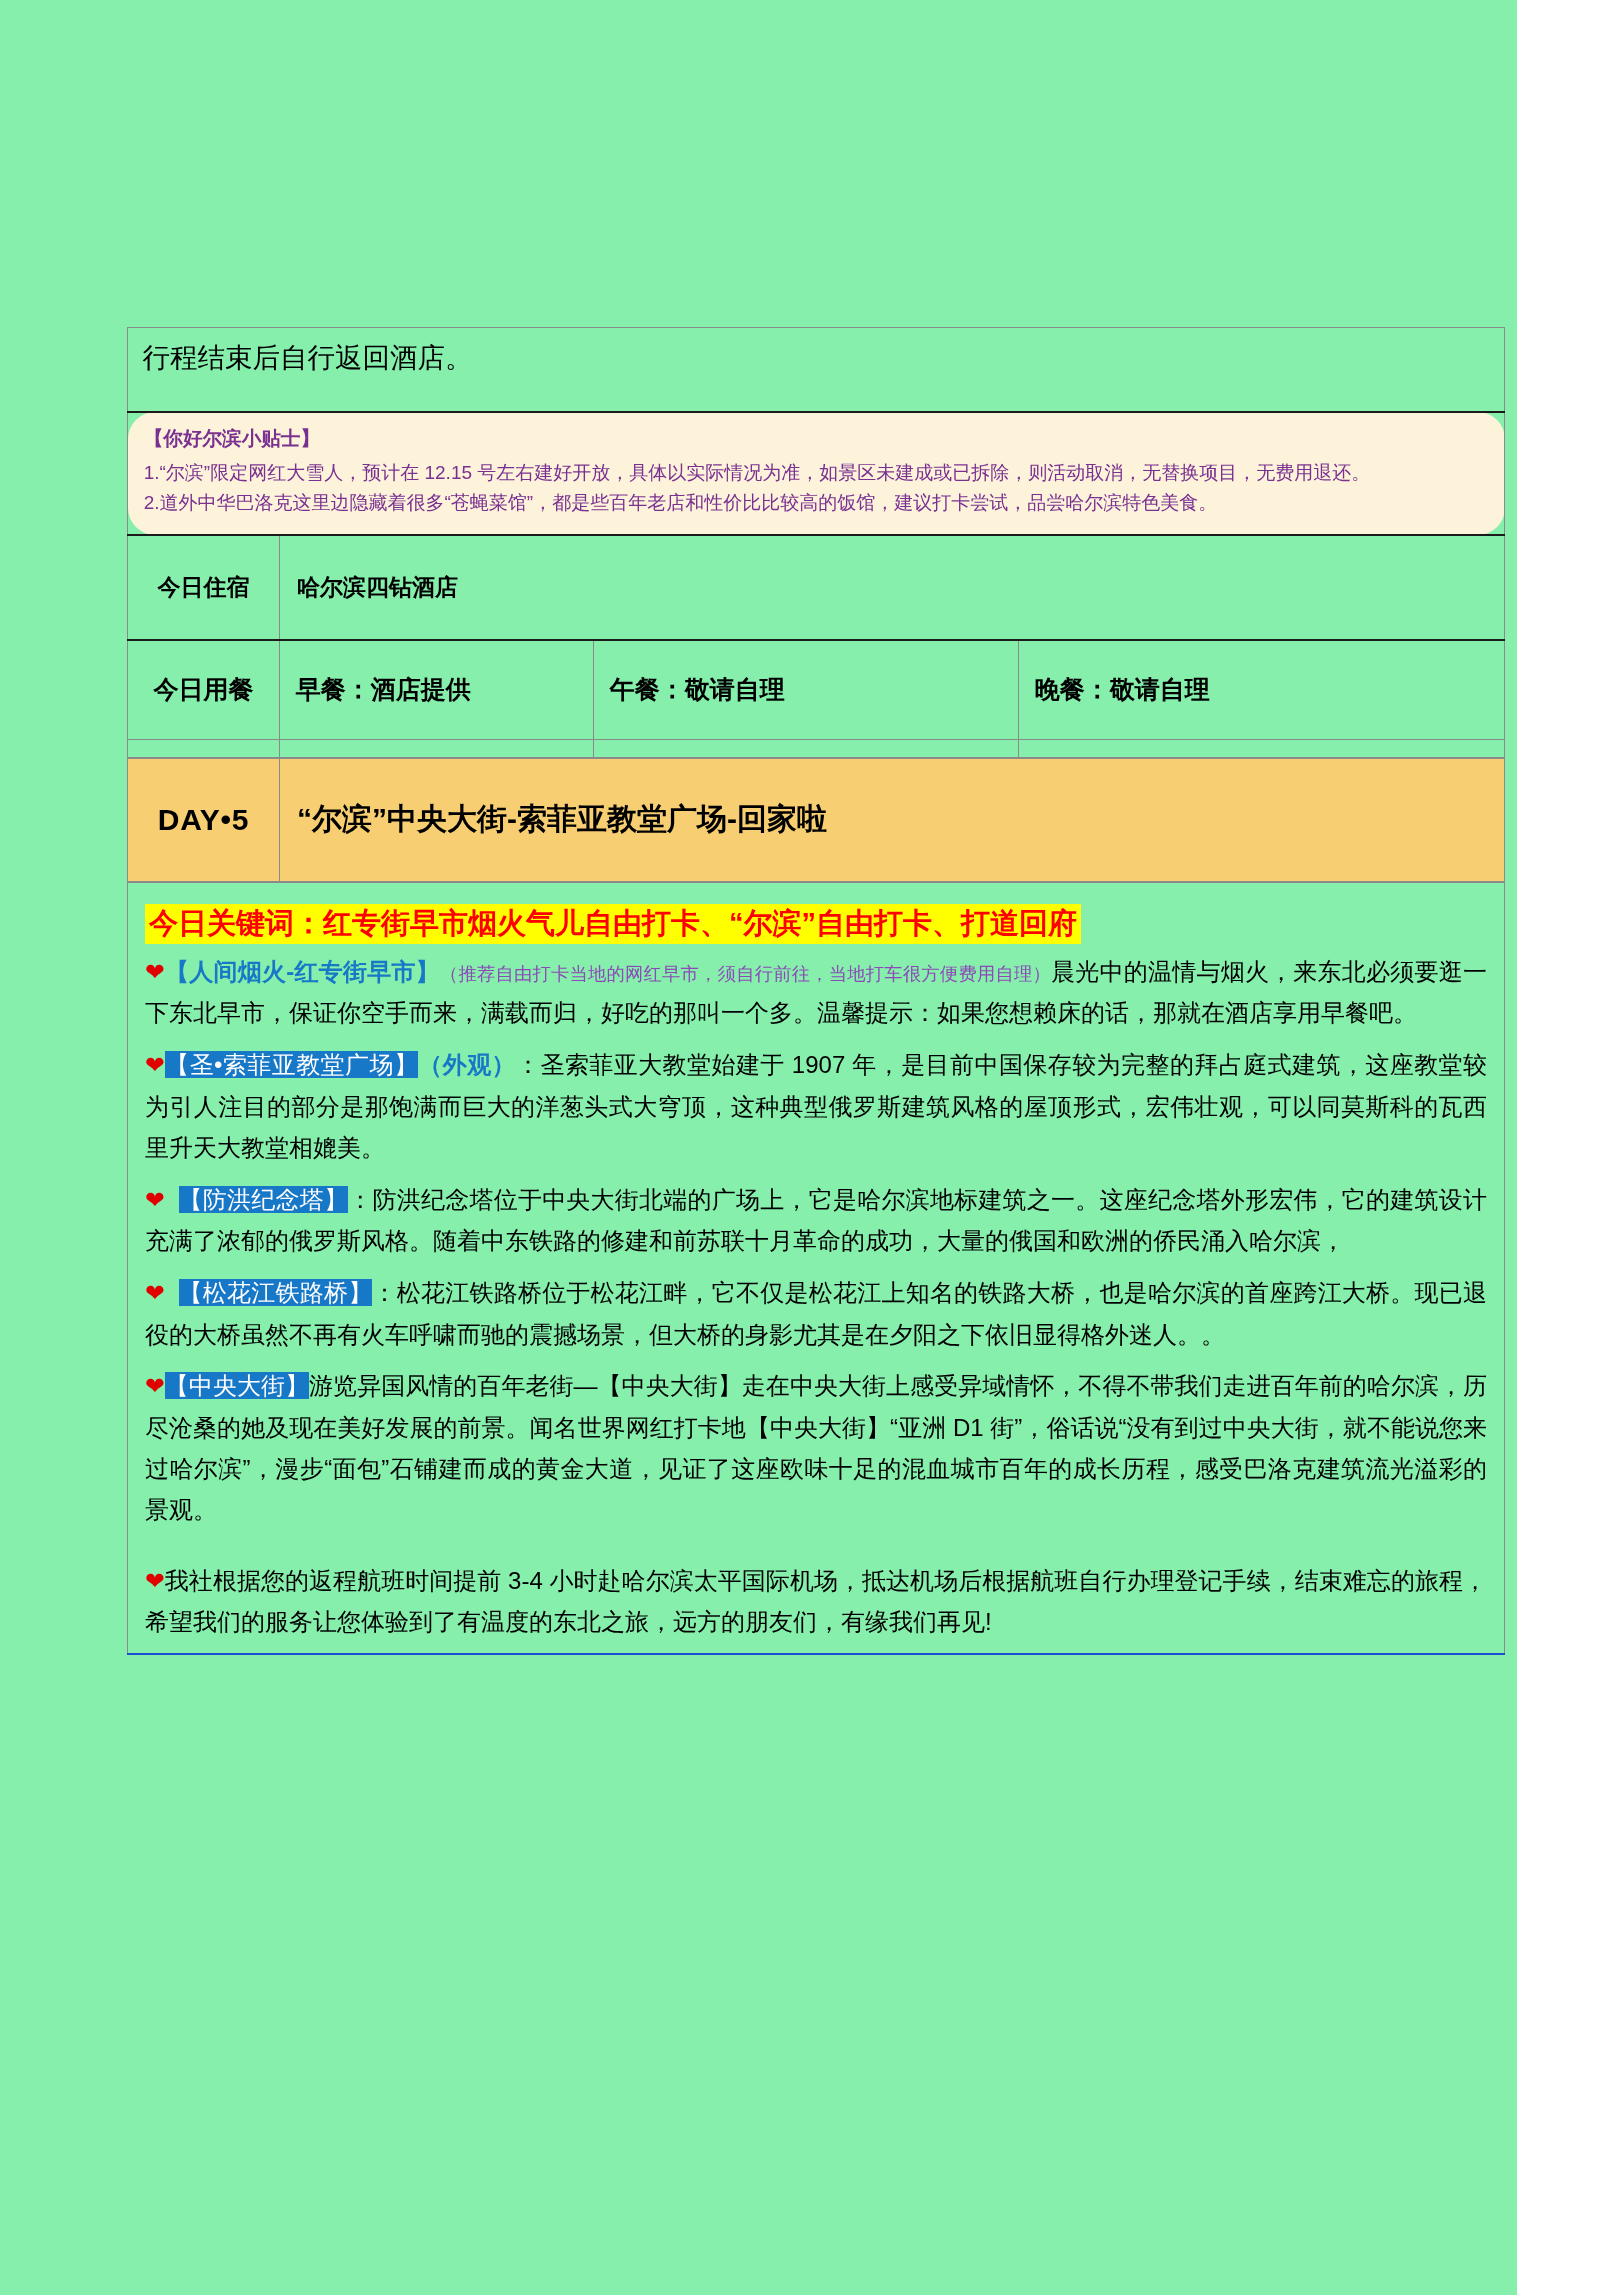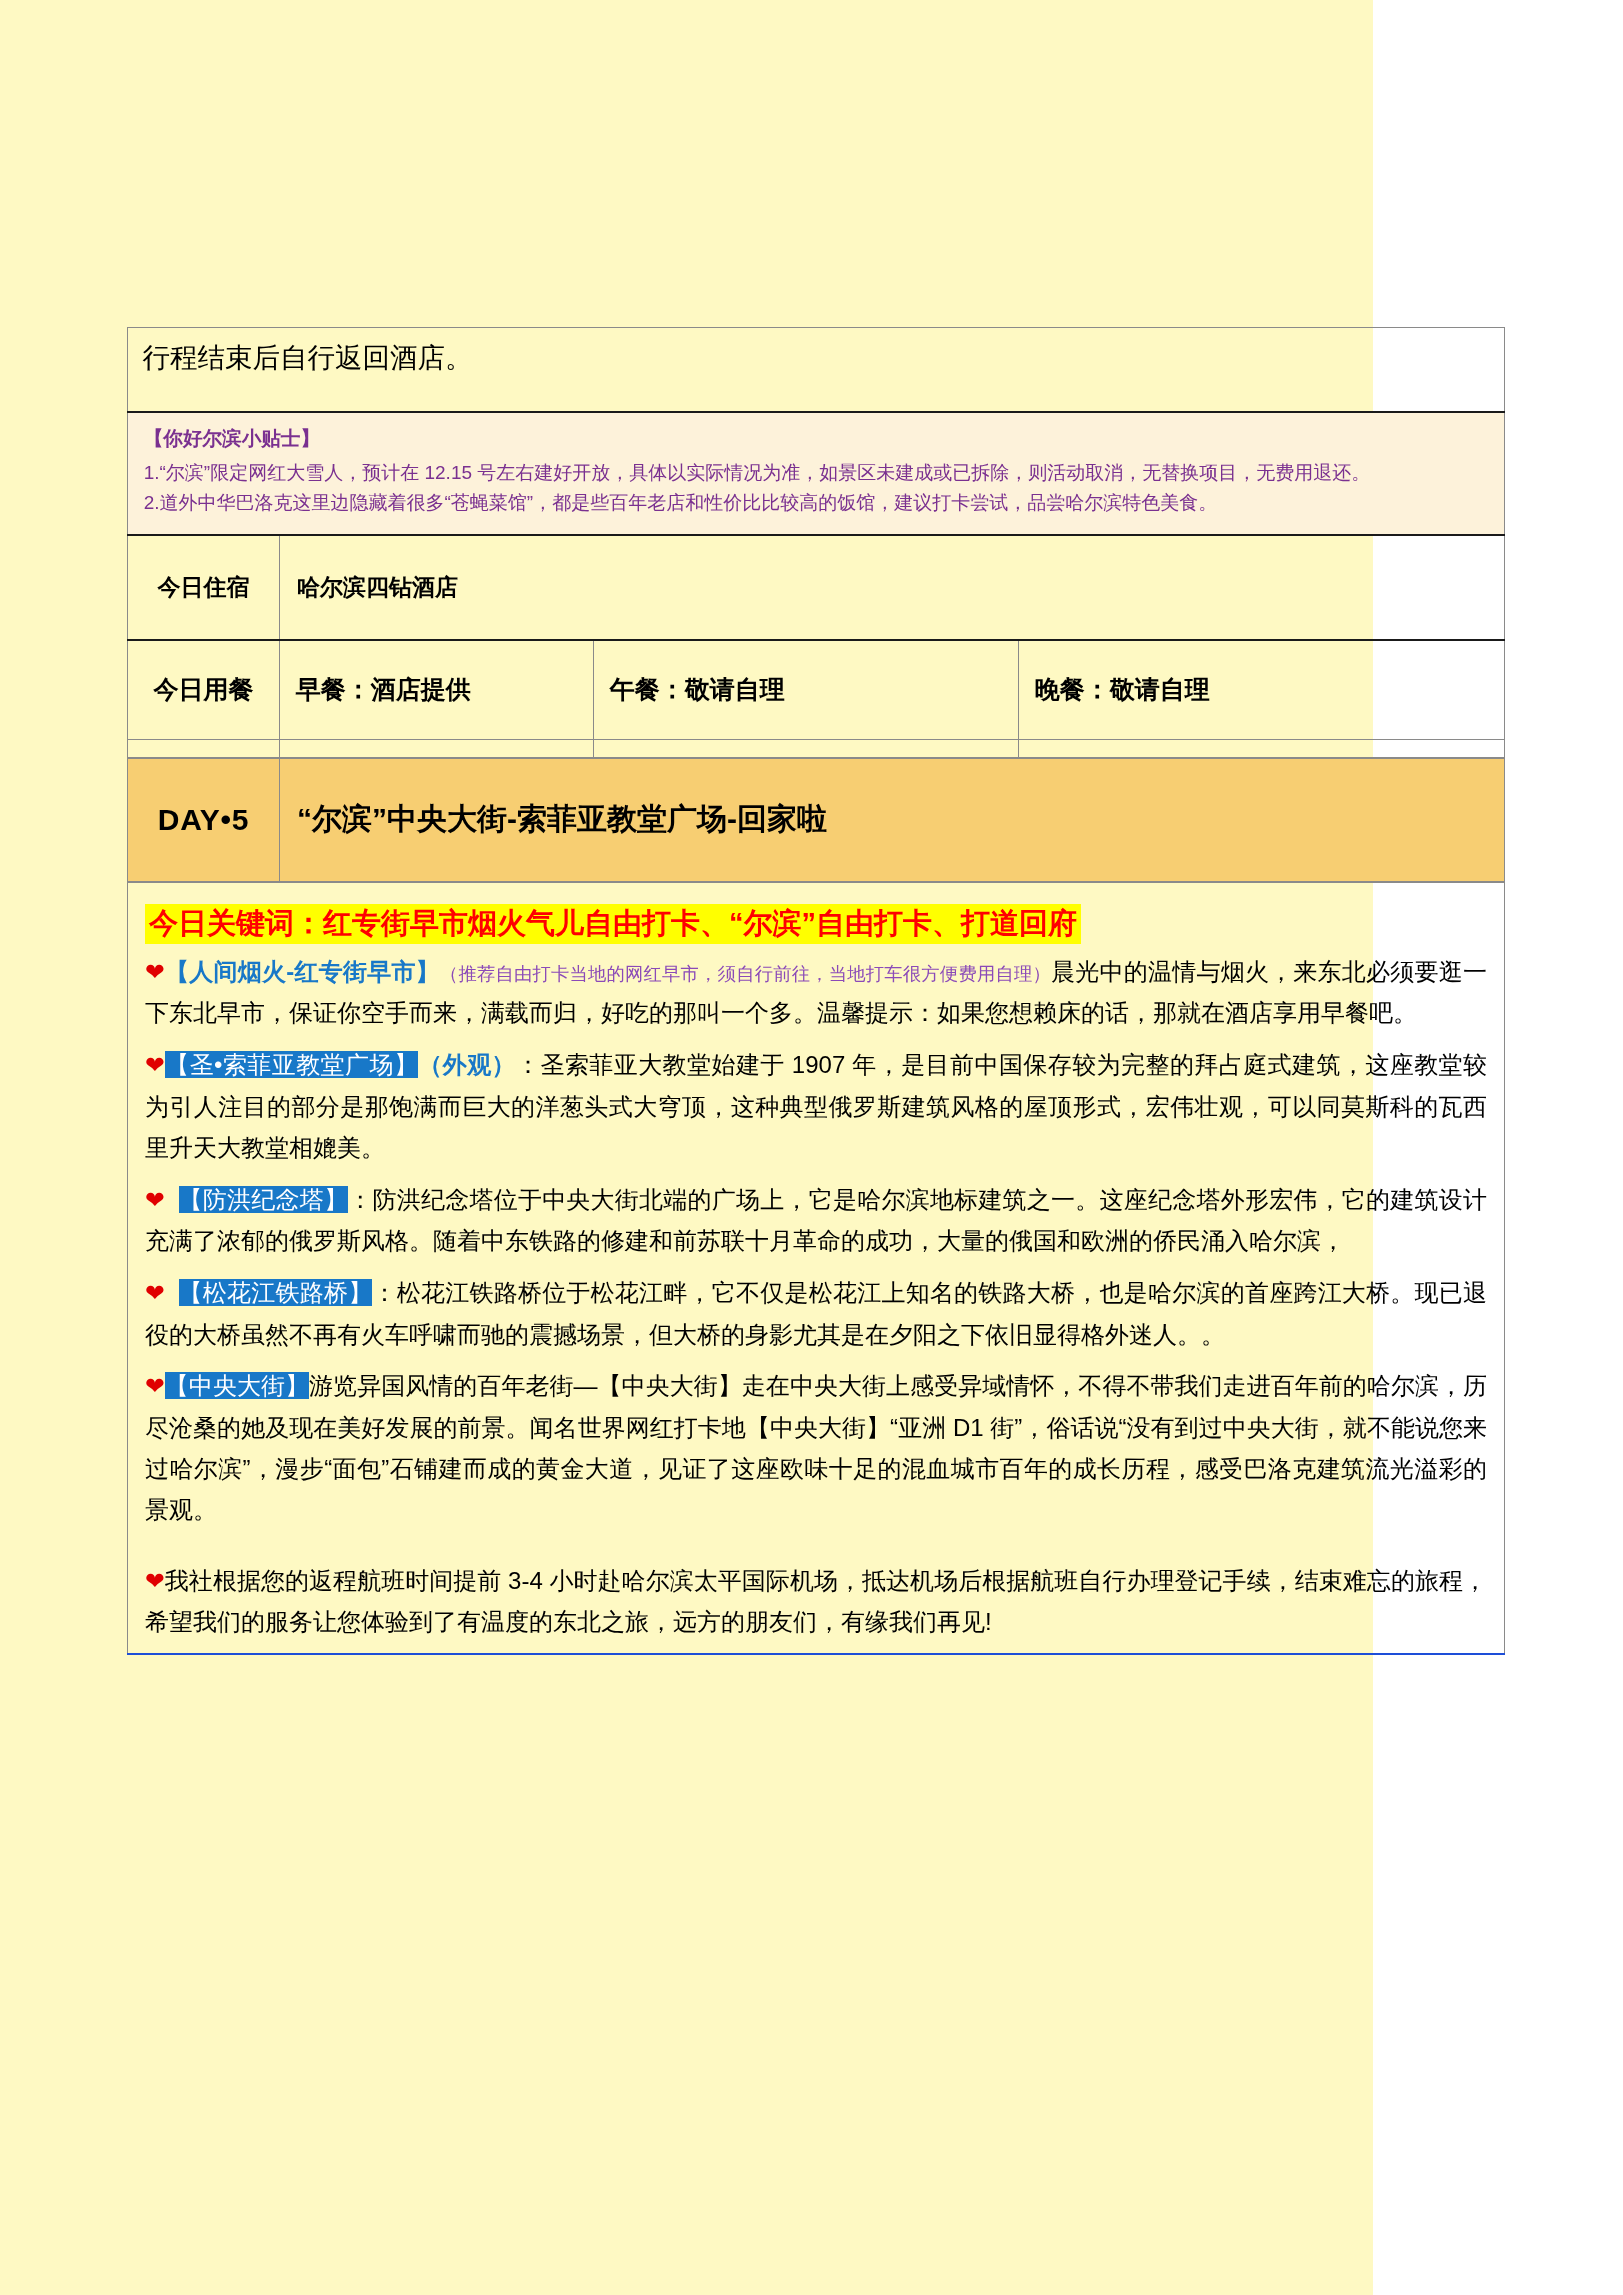--- a/index.html
+++ b/index.html
@@ -11,23 +11,23 @@
   body {
     width: 1623px;
     height: 2295px;
     font-family: "Liberation Sans", "DejaVu Sans", sans-serif;
     color: #000000;
     -webkit-font-smoothing: antialiased;
   }
 
   .page {
     position: relative;
-    width: 1373px;
+    width: 1517px;
     height: 2295px;
-    background: #fef9c3;
+    background: #86efac;
     box-sizing: border-box;
   }
 
   .doc-table {
     position: absolute;
     left: 127px;
     top: 327px;
     width: 1377px;
     border-collapse: collapse;
     table-layout: fixed;
@@ -48,20 +48,21 @@
     vertical-align: top;
   }
 
   
   .row-tips td {
     background: #fdf2da;
     padding: 11.8px 15.7px 14.4px 15.7px;
     border-top: 2px solid #1a1a1a;
     border-bottom: 2px solid #1a1a1a;
     vertical-align: top;
+    border-radius: 27px;
   }
   .tips-title {
     color: #7a3090;
     font-size: 19.6px;
     font-weight: bold;
     line-height: 1.5;
     margin-bottom: 3.9px;
   }
   .tips-line {
     color: #7a3090;

